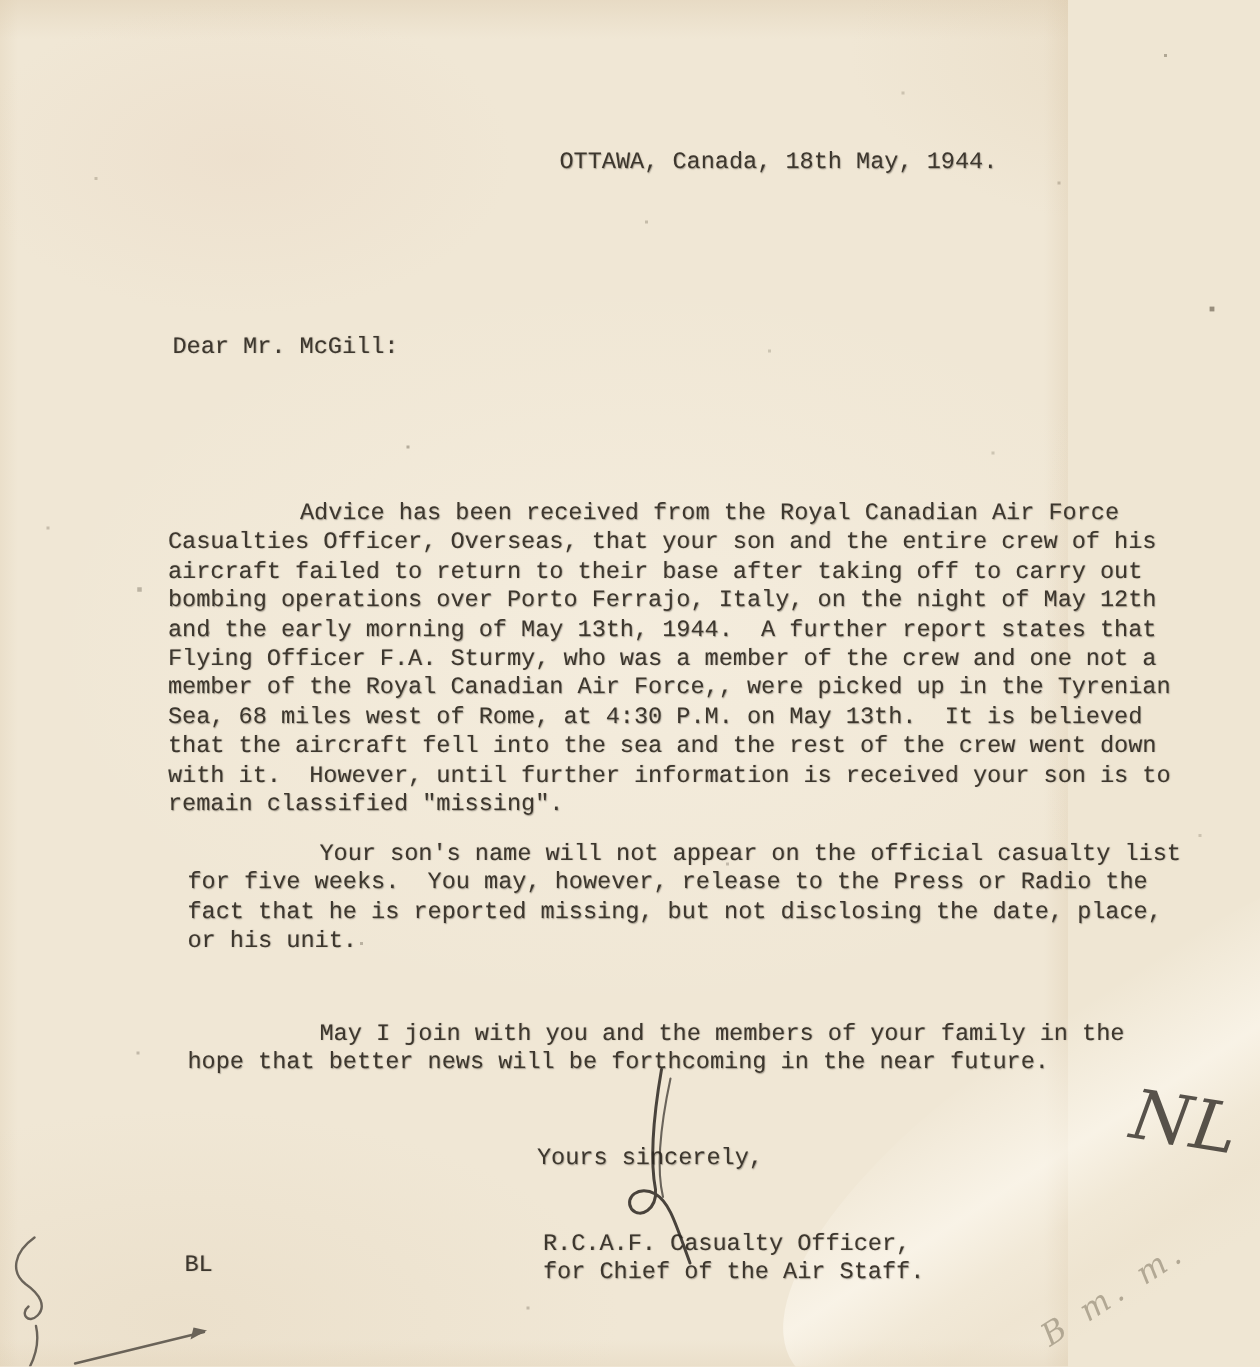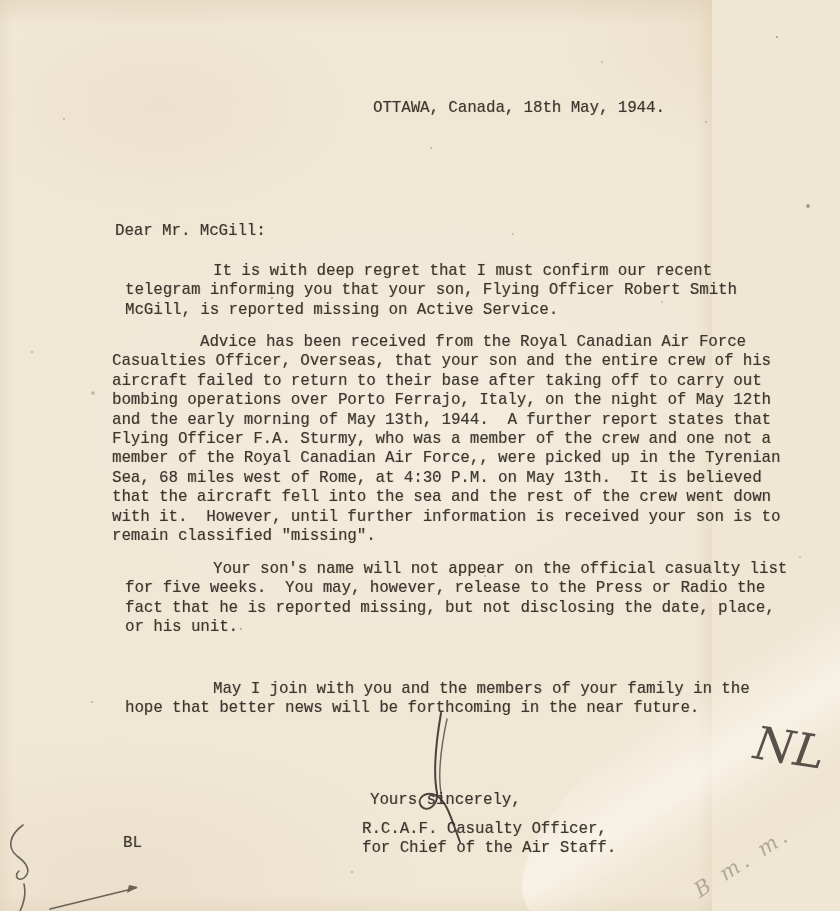--- a/index.html
+++ b/index.html
@@ -67,23 +67,20 @@
 <div class="page">
   <div class="texture"></div>
   <div class="crease"></div>
   <div class="speckles"></div>
 
   <div class="type" style="left:373px;top:99px;">OTTAWA, Canada, 18th May, 1944.</div>
 
 
   <div class="type" style="left:115px;top:222px;">Dear Mr. McGill:</div>
 
-  <div class="type para" style="left:125px;top:262px;">It is with deep regret that I must confirm our recent
-telegram informing you that your son, Flying Officer Robert Smith
-McGill, is reported missing on Active Service.</div>
 
   <div class="type para" style="left:112px;top:333px;">Advice has been received from the Royal Canadian Air Force
 Casualties Officer, Overseas, that your son and the entire crew of his
 aircraft failed to return to their base after taking off to carry out
 bombing operations over Porto Ferrajo, Italy, on the night of May 12th
 and the early morning of May 13th, 1944.  A further report states that
 Flying Officer F.A. Sturmy, who was a member of the crew and one not a
 member of the Royal Canadian Air Force,, were picked up in the Tyrenian
 Sea, 68 miles west of Rome, at 4:30 P.M. on May 13th.  It is believed
 that the aircraft fell into the sea and the rest of the crew went down
@@ -92,21 +89,21 @@
 
   <div class="type para" style="left:125px;top:560px;">Your son's name will not appear on the official casualty list
 for five weeks.  You may, however, release to the Press or Radio the
 fact that he is reported missing, but not disclosing the date, place,
 or his unit.</div>
 
 
   <div class="type para" style="left:125px;top:680px;">May I join with you and the members of your family in the
 hope that better news will be forthcoming in the near future.</div>
 
-  <div class="type" style="left:370px;top:763px;margin-top:28px;">Yours sincerely,</div>
+  <div class="type" style="left:358px;top:763px;">Yours sincerely,</div>
 
   <div class="type" style="left:362px;top:820px;">R.C.A.F. Casualty Officer,
 for Chief of the Air Staff.</div>
 
   <div class="type" style="left:123px;top:834px;">BL</div>
 
   <svg class="marks" width="840" height="911" viewBox="0 0 840 911">
 
     <g stroke="#2c2722" stroke-width="2" fill="none" stroke-linecap="round" opacity="0.85">
       <path d="M441,713 C436,742 433,772 437,793 C438,806 427,813 421,806 C416,798 426,790 437,796 C447,802 451,818 460,842"></path>

